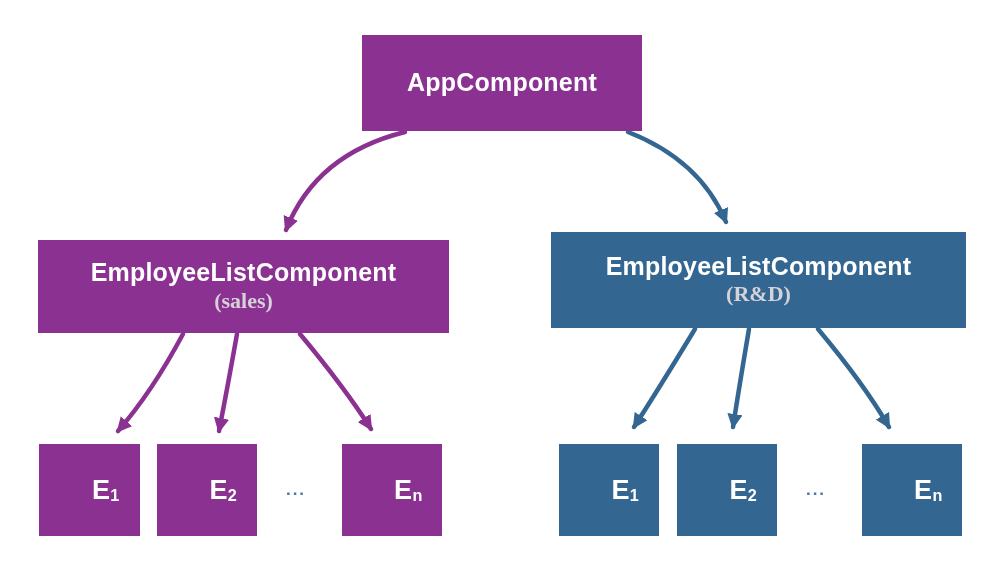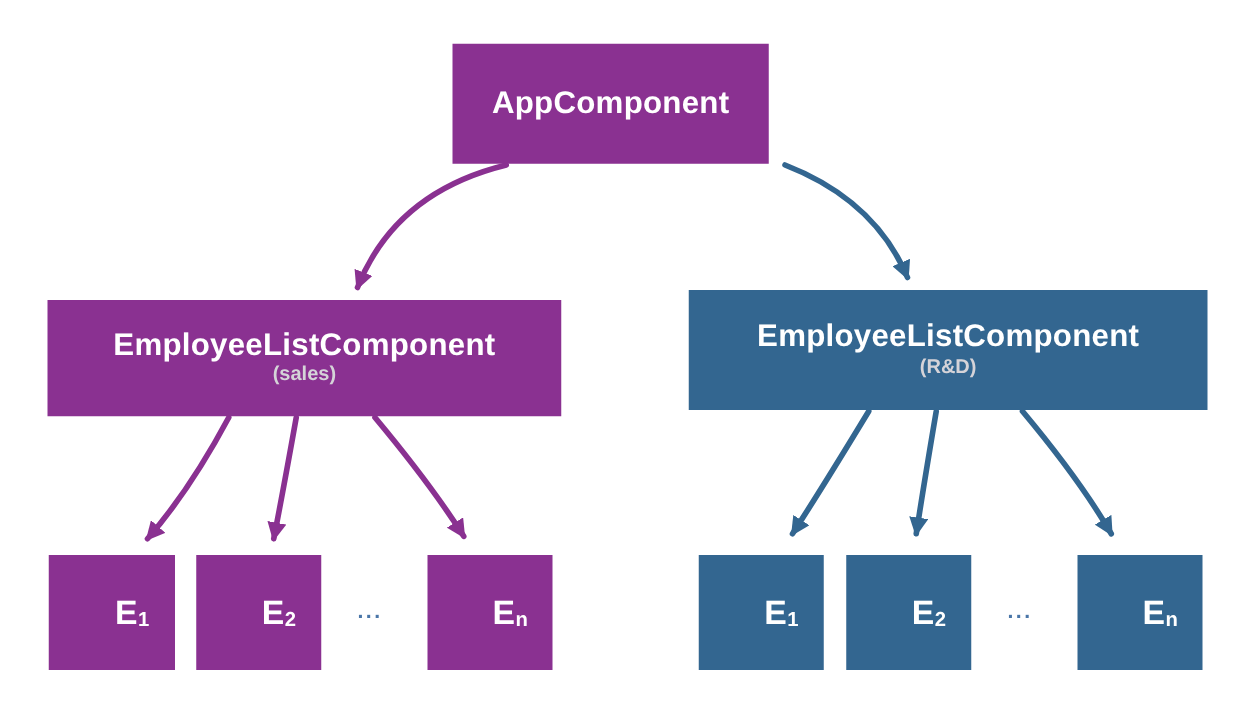--- a/index.html
+++ b/index.html
@@ -37,22 +37,23 @@
   .node-title {
     color: #ffffff;
     font-weight: bold;
     font-size: 25px;
     letter-spacing: 0.2px;
     line-height: 1.1;
   }
   .node-subtitle {
     color: #d5d3d8;
     font-weight: bold;
-    font-size: 16px;
+    font-size: 22px;
     line-height: 1.25;
+    font-family: Liberation Serif, serif;
   }
   .e-label {
     color: #ffffff;
     font-weight: bold;
     font-size: 27px;
     line-height: 1;
     margin-left: 32px;
   }
   .e-label sub {
     font-size: 0.6em;
@@ -92,21 +93,21 @@
 
     <path d="M 183 334 Q 152 392 118 431" fill="none" stroke="#8a3191" stroke-width="4.5" stroke-linecap="round" marker-end="url(#head-purple)"></path>
     <path d="M 237 334 Q 227 390 219 431" fill="none" stroke="#8a3191" stroke-width="4.5" stroke-linecap="round" marker-end="url(#head-purple)"></path>
     <path d="M 300 334 Q 345 388 371 429" fill="none" stroke="#8a3191" stroke-width="4.5" stroke-linecap="round" marker-end="url(#head-purple)"></path>
 
     <path d="M 695 329 Q 658 390 634 427" fill="none" stroke="#336690" stroke-width="4.5" stroke-linecap="round" marker-end="url(#head-blue)"></path>
     <path d="M 749 329 Q 739 388 733 427" fill="none" stroke="#336690" stroke-width="4.5" stroke-linecap="round" marker-end="url(#head-blue)"></path>
     <path d="M 818 329 Q 864 384 889 427" fill="none" stroke="#336690" stroke-width="4.5" stroke-linecap="round" marker-end="url(#head-blue)"></path>
   </svg>
 
-  <div class="node purple" style="left:362px; top:35px; width:253px; height:96px;">
+  <div class="node purple" style="left:362px; top:35px; width:280px; height:96px;">
     <div class="node-title">AppComponent</div>
   </div>
 
   <div class="node purple" style="left:38px; top:240px; width:411px; height:93px;">
     <div class="node-title">EmployeeListComponent</div>
     <div class="node-subtitle">(sales)</div>
   </div>
 
   <div class="node blue" style="left:551px; top:232px; width:415px; height:96px;">
     <div class="node-title">EmployeeListComponent</div>

